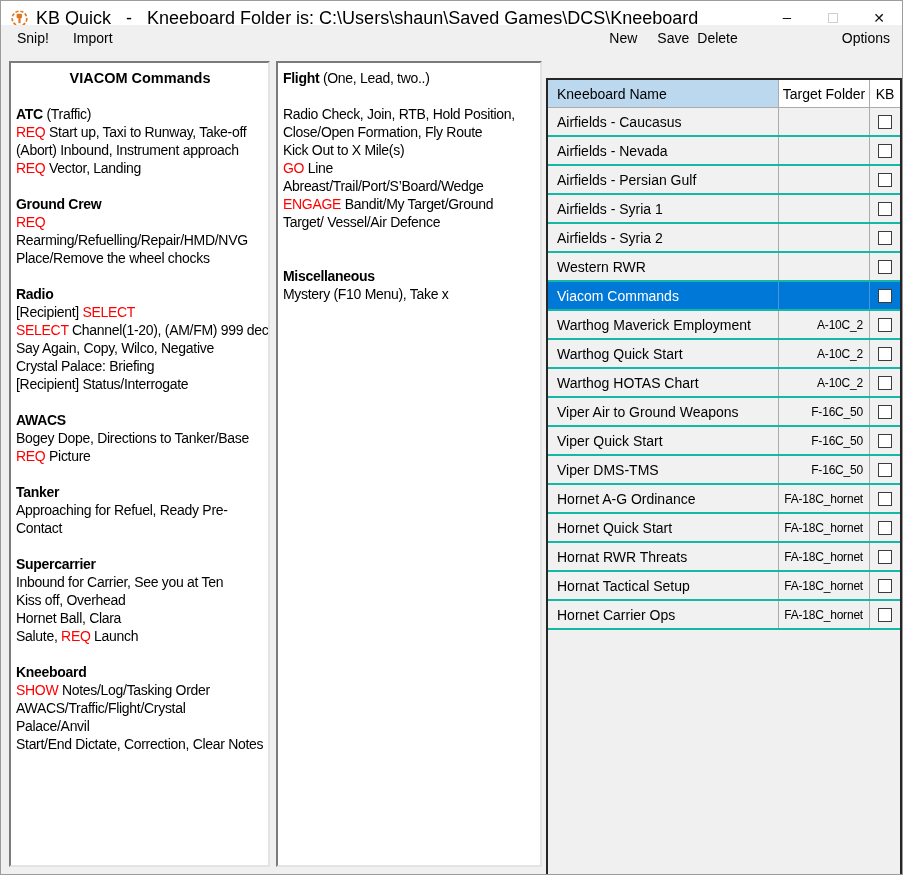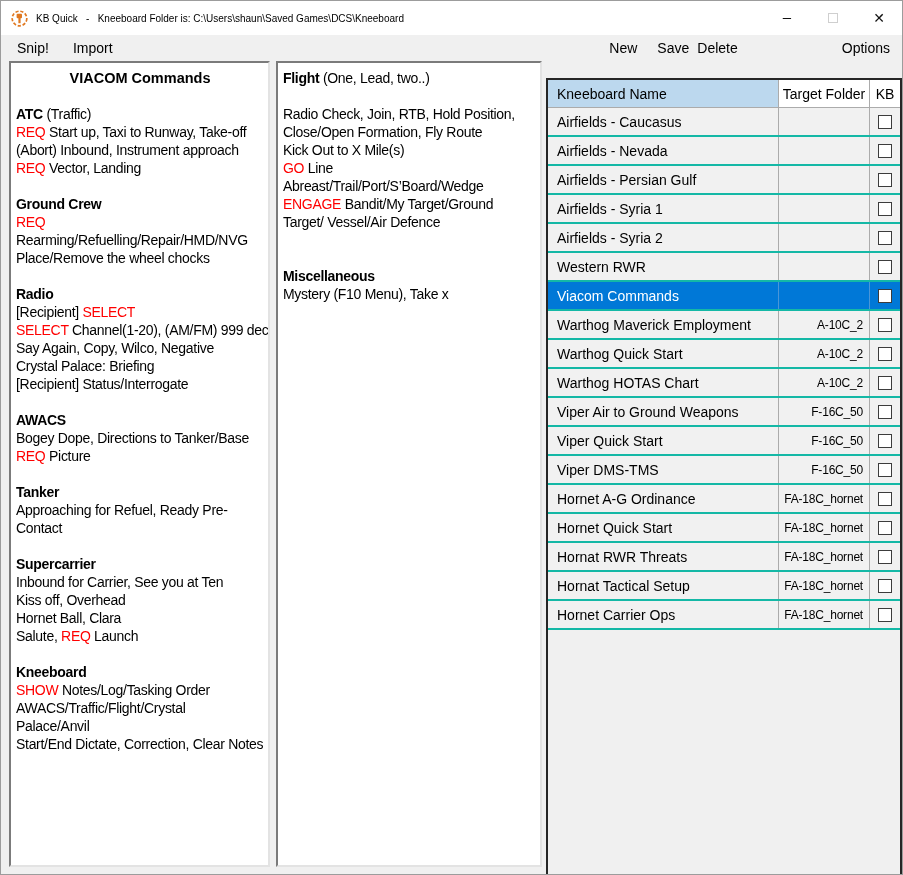--- a/index.html
+++ b/index.html
@@ -7,29 +7,29 @@
   .window {
     position:relative; width:903px; height:875px;
     background:#f0f0f0; border:1px solid #9c9c9c; overflow:hidden;
   }
   
   .titlebar {
     position:absolute; left:0; top:0; width:100%; height:34px;
     background:#ffffff; display:flex; align-items:center; padding-left:10px;
   }
   .app-icon { width:17px; height:17px; margin-right:8px; flex:0 0 auto; }
-  .title-text { font-size:10px; color:#000; white-space:pre; }
+  .title-text { font-size:18px; color:#000; white-space:pre; }
   .win-controls { position:absolute; right:0; top:0; height:34px; display:flex; }
   .win-btn { width:46px; height:34px; display:flex; align-items:center; justify-content:center;
              font-size:14px; color:#111; background:transparent; border:none; }
   .maxbox { width:10px; height:10px; border:1px solid #cfcfcf; display:inline-block; }
   .min-glyph { position:relative; top:-2px; font-size:15px; }
   
   .menubar {
-    position:absolute; left:0; top:34px; width:100%; height:26px;
+    position:absolute; left:0; top:24px; width:100%; height:26px;
     background:#f0f0f0; display:flex; align-items:center; font-size:14px; color:#000;
     padding:0 6px;
   }
   .menu-item { padding:3px 4px; cursor:default; }
   .mi-snip { margin-left:6px; }
   .mi-import { margin-left:16px; }
   .menu-spacer { flex:1; }
   .mi-save { margin-left:12px; }
   .mi-delete { }
   .mi-options { margin-left:96px; margin-right:2px; }

